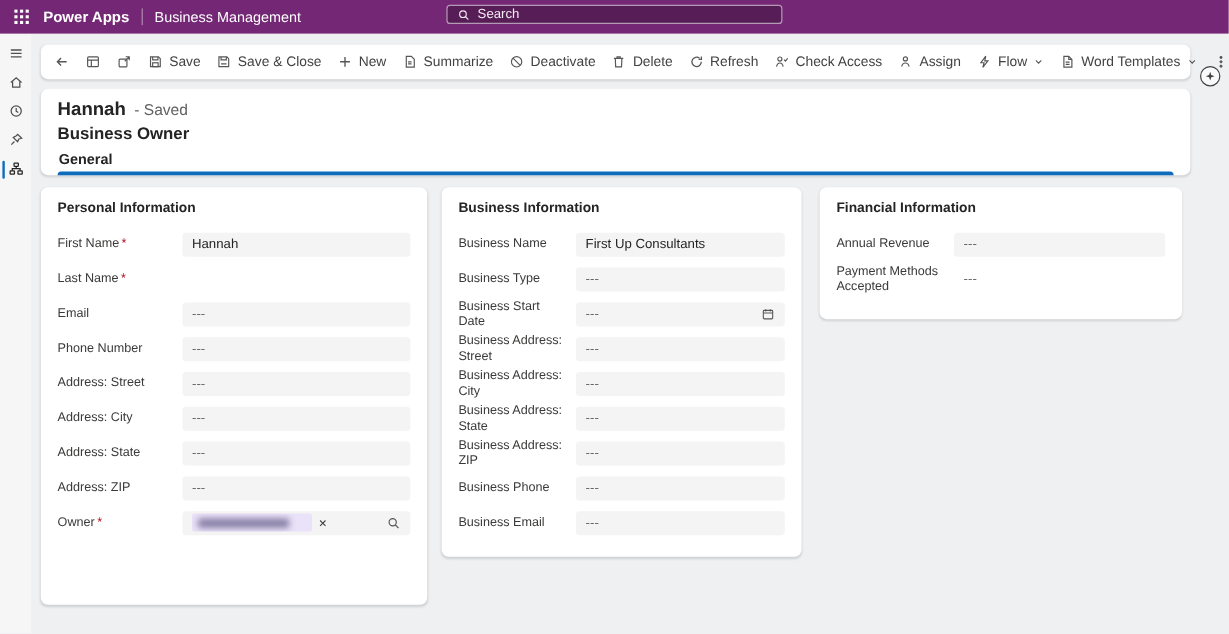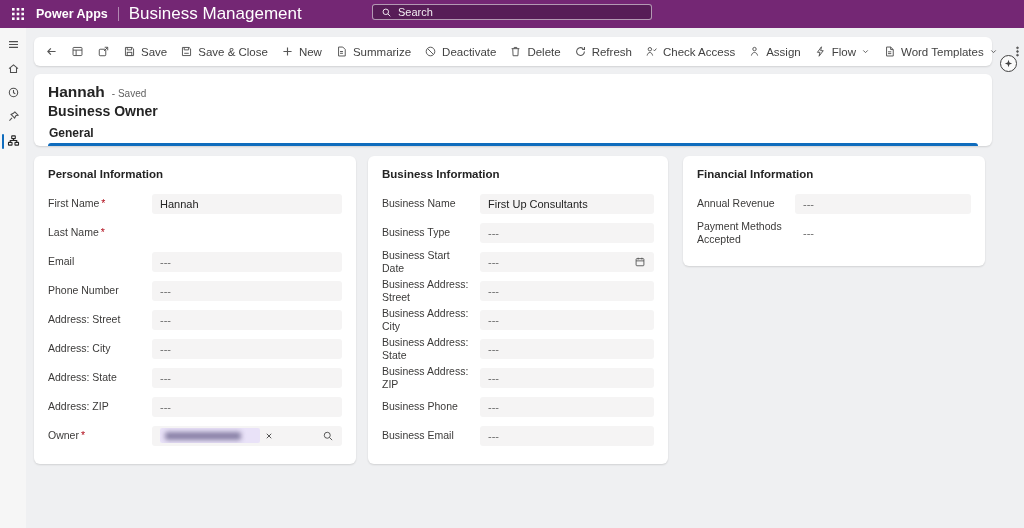--- a/index.html
+++ b/index.html
@@ -16,21 +16,21 @@
   
   .topbar {
     position:absolute; top:0; left:0; right:0; height:28px;
     background:#742774; color:#fff;
     display:flex; align-items:center; padding:0 10px; z-index:20;
   }
   .tb-left { display:flex; align-items:center; gap:10px; }
   .waffle { width:16px; height:16px; cursor:pointer; }
   .app-name { font-size:12.5px; font-weight:bold; white-space:nowrap; }
   .hdr-divider { width:1px; height:14px; background:rgba(255,255,255,.45); }
-  .app-area { font-size:17px; white-space:nowrap; }
+  .app-area { font-size:12px; white-space:nowrap; }
   .tb-search {
     position:absolute; left:50%; top:4px; transform:translateX(-50%);
     width:280px; height:16px;
     background:rgba(0,0,0,.25); border:1px solid rgba(255,255,255,.55);
     border-radius:3px; display:flex; align-items:center; gap:6px; padding:0 8px;
   }
   .tb-search svg { width:11px; height:11px; stroke:#f3eaf3; flex:0 0 auto; }
   .tb-search input {
     background:transparent; border:none; outline:none; color:#fff;
     font-size:11px; width:100%; font-family:"Liberation Sans", sans-serif;
@@ -90,40 +90,40 @@
   .fab svg { width:9px; height:9px; fill:#424242; }
 
   
   .record-card {
     position:absolute; left:8px; top:46px; right:32px; height:72px;
     background:#fff; border-radius:6px; box-shadow:0 1px 2px rgba(0,0,0,.13);
     padding:9px 14px 0;
   }
   .rname-row { display:flex; align-items:baseline; gap:7px; }
   .rname-row h1 { font-size:15.5px; font-weight:700; color:#242424; }
-  .rstatus { font-size:10px; color:#616161; }
+  .rstatus { font-size:13px; color:#616161; }
   .rentity { font-size:14px; font-weight:700; color:#242424; margin-top:2px; }
   .tabs { display:flex; gap:20px; margin-top:7px;flex-direction:column; }
   .tab {
     font-size:12px; color:#424242; padding:0 1px 6px; position:relative;
     cursor:pointer; display:flex; align-items:center; gap:5px;
   }
   .tab svg { width:9px; height:9px; stroke:#424242; }
   .tab.active { font-weight:700; color:#242424; }
   .tab.active::after {
     content:''; position:absolute; left:0; right:0; bottom:0; height:3px;
     background:#0f6cbd; border-radius:3px 3px 0 0;
   }
 
   
   .card {
     position:absolute; background:#fff; border-radius:6px;
     box-shadow:0 1px 2px rgba(0,0,0,.13); padding:12px 14px; overflow:hidden;
   }
-  #card-personal  { left:8px;   top:128px; width:322px; height:308px; }
+  #card-personal  { left:8px;   top:128px; width:322px; height:348px; }
   #card-business  { left:342px; top:128px; width:300px; height:308px; }
   #card-financial { left:657px; top:128px; width:302px; height:110px; }
   .card-title { font-size:11.5px; font-weight:700; color:#242424; margin-bottom:9px; }
 
   .frow { display:flex; align-items:center; gap:8px; min-height:29px; }
   .flabel { flex:0 0 96px; font-size:10.5px; color:#3b3a39; line-height:1.2; }
   #card-business .flabel, #card-financial .flabel { flex-basis:90px; }
   .req { color:#b10e1c; margin-left:2px; }
   .fval {
     flex:1; height:20px; background:#f5f4f4; border-radius:3px;

